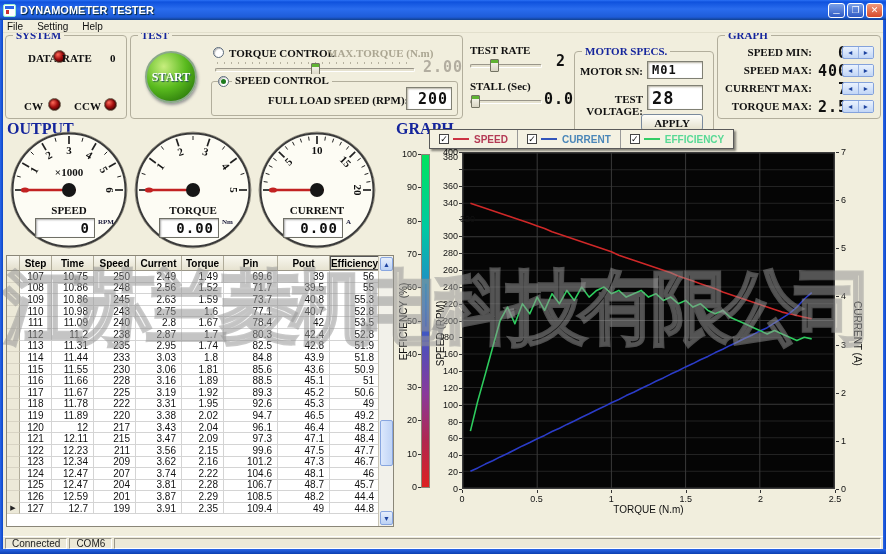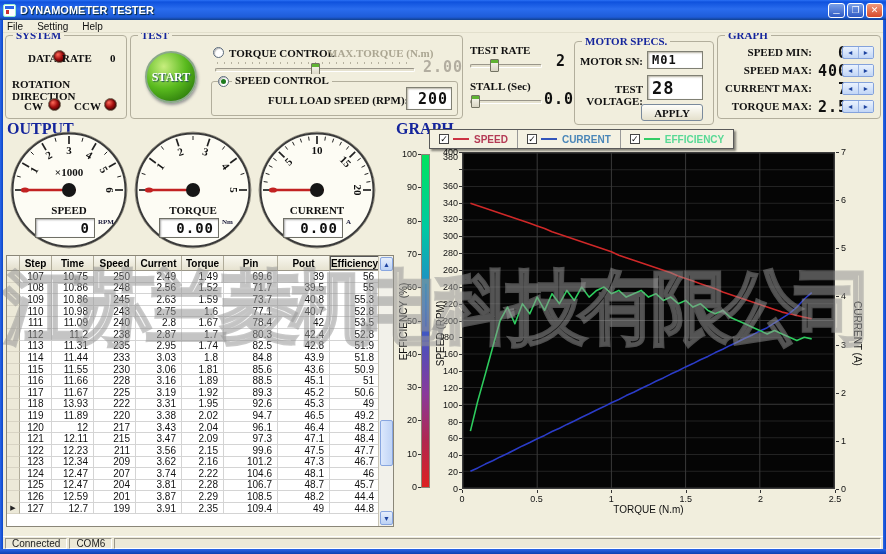--- a/index.html
+++ b/index.html
@@ -142,21 +142,20 @@
   <div class="frame bottom"></div>
 
   <div class="client">
 
     <div class="panel" style="left:2px;top:2px;width:122px;height:84px">
       <div class="panel-cap">SYSTEM</div>
       <div class="slabel" style="left:22px;top:16px">DATA</div>
       <div class="led" style="left:47px;top:14px"></div>
       <div class="slabel" style="left:56px;top:16px">RATE</div>
       <div class="slabel" style="left:104px;top:16px">0</div>
-      <div class="slabel" style="left:6px;top:42px">ROTATION DIRECTION</div>
       <div class="slabel" style="left:18px;top:64px">CW</div>
       <div class="led" style="left:42px;top:62px"></div>
       <div class="slabel" style="left:68px;top:64px">CCW</div>
       <div class="led" style="left:98px;top:62px"></div>
     </div>
 
     <div class="panel" style="left:127px;top:2px;width:333px;height:84px">
       <div class="panel-cap">TEST</div>
       <div class="startbtn" style="left:14px;top:15px">START</div>
       <div class="radio" style="left:82px;top:11px"></div>
@@ -184,21 +183,21 @@
       </div>
       <div class="lcd" style="position:absolute;left:88px;top:14px;font-size:15px">2</div>
       <div class="slabel" style="left:2px;top:42px">STALL (Sec)</div>
       <div class="slider" style="left:2px;top:56px;width:72px">
         <div class="track"></div>
         <div class="thumb" style="left:1%"></div>
       </div>
       <div class="lcd" style="position:absolute;left:76px;top:52px;font-size:15px">0.0</div>
     </div>
 
-    <div class="panel" style="left:571px;top:8px;width:140px;height:84px">
+    <div class="panel" style="left:571px;top:18px;width:140px;height:84px">
       <div class="panel-cap">MOTOR SPECS.</div>
       <div class="slabel" style="left:0;top:13px;width:68px;text-align:right">MOTOR SN:</div>
       <div class="valbox lcd" style="left:72px;top:9px;width:56px;height:18px;font-size:12px;justify-content:flex-start;padding-left:4px">M01</div>
       <div class="slabel" style="left:0;top:41px;width:68px;text-align:right">TEST VOLTAGE:</div>
       <div class="valbox lcd" style="left:72px;top:33px;width:56px;height:25px;font-size:17px;justify-content:flex-start;padding-left:4px">28</div>
       <div class="btn" style="left:66px;top:62px;width:62px;height:17px">APPLY</div>
     </div>
 
     <div class="panel" style="left:714px;top:2px;width:164px;height:84px">
       <div class="panel-cap">GRAPH</div>
@@ -459,21 +458,21 @@
             <div class="dcell" style="width:42px">225</div>
             <div class="dcell" style="width:46px">3.19</div>
             <div class="dcell" style="width:42px">1.92</div>
             <div class="dcell" style="width:54px">89.3</div>
             <div class="dcell" style="width:52px">45.2</div>
             <div class="dcell" style="width:50px">50.6</div>
           </div>
           <div class="trow">
             <div class="rowhdr"></div>
             <div class="dcell c0" style="width:32px">118</div>
-            <div class="dcell" style="width:42px">13.93</div>
+            <div class="dcell" style="width:42px">11.78</div>
             <div class="dcell" style="width:42px">222</div>
             <div class="dcell" style="width:46px">3.31</div>
             <div class="dcell" style="width:42px">1.95</div>
             <div class="dcell" style="width:54px">92.6</div>
             <div class="dcell" style="width:52px">45.3</div>
             <div class="dcell" style="width:50px">49</div>
           </div>
           <div class="trow">
             <div class="rowhdr"></div>
             <div class="dcell c0" style="width:32px">119</div>
@@ -683,21 +682,21 @@
           <div class="tickl" style="left:42px;top:178.64999999999998px;width:23px;text-align:right">220</div>
           <div class="tickmark" style="left:66px;top:183.64999999999998px;width:3px;height:1px"></div>
           <div class="tickl" style="left:42px;top:161.8px;width:23px;text-align:right">240</div>
           <div class="tickmark" style="left:66px;top:166.8px;width:3px;height:1px"></div>
           <div class="tickl" style="left:42px;top:144.95px;width:23px;text-align:right">260</div>
           <div class="tickmark" style="left:66px;top:149.95px;width:3px;height:1px"></div>
           <div class="tickl" style="left:42px;top:128.10000000000002px;width:23px;text-align:right">280</div>
           <div class="tickmark" style="left:66px;top:133.10000000000002px;width:3px;height:1px"></div>
           <div class="tickl" style="left:42px;top:111.25px;width:23px;text-align:right">300</div>
           <div class="tickmark" style="left:66px;top:116.25px;width:3px;height:1px"></div>
-          <div class="tickl" style="left:42px;top:94.39999999999999px;width:23px;text-align:right">320</div>
+          <div class="tickl" style="left:59px;top:94.39999999999999px;width:23px;text-align:right">320</div>
           <div class="tickmark" style="left:66px;top:99.39999999999999px;width:3px;height:1px"></div>
           <div class="tickl" style="left:42px;top:77.55000000000001px;width:23px;text-align:right">340</div>
           <div class="tickmark" style="left:66px;top:82.55000000000001px;width:3px;height:1px"></div>
           <div class="tickl" style="left:42px;top:60.69999999999999px;width:23px;text-align:right">360</div>
           <div class="tickmark" style="left:66px;top:65.69999999999999px;width:3px;height:1px"></div>
           <div class="tickl" style="left:42px;top:32px;width:23px;text-align:right">380</div>
           <div class="tickmark" style="left:66px;top:48.850000000000016px;width:3px;height:1px"></div>
           <div class="tickl" style="left:42px;top:27px;width:23px;text-align:right">400</div>
           <div class="tickmark" style="left:66px;top:32px;width:3px;height:1px"></div>
           <div class="tickmark" style="left:443px;top:369px;width:3px;height:1px"></div>

